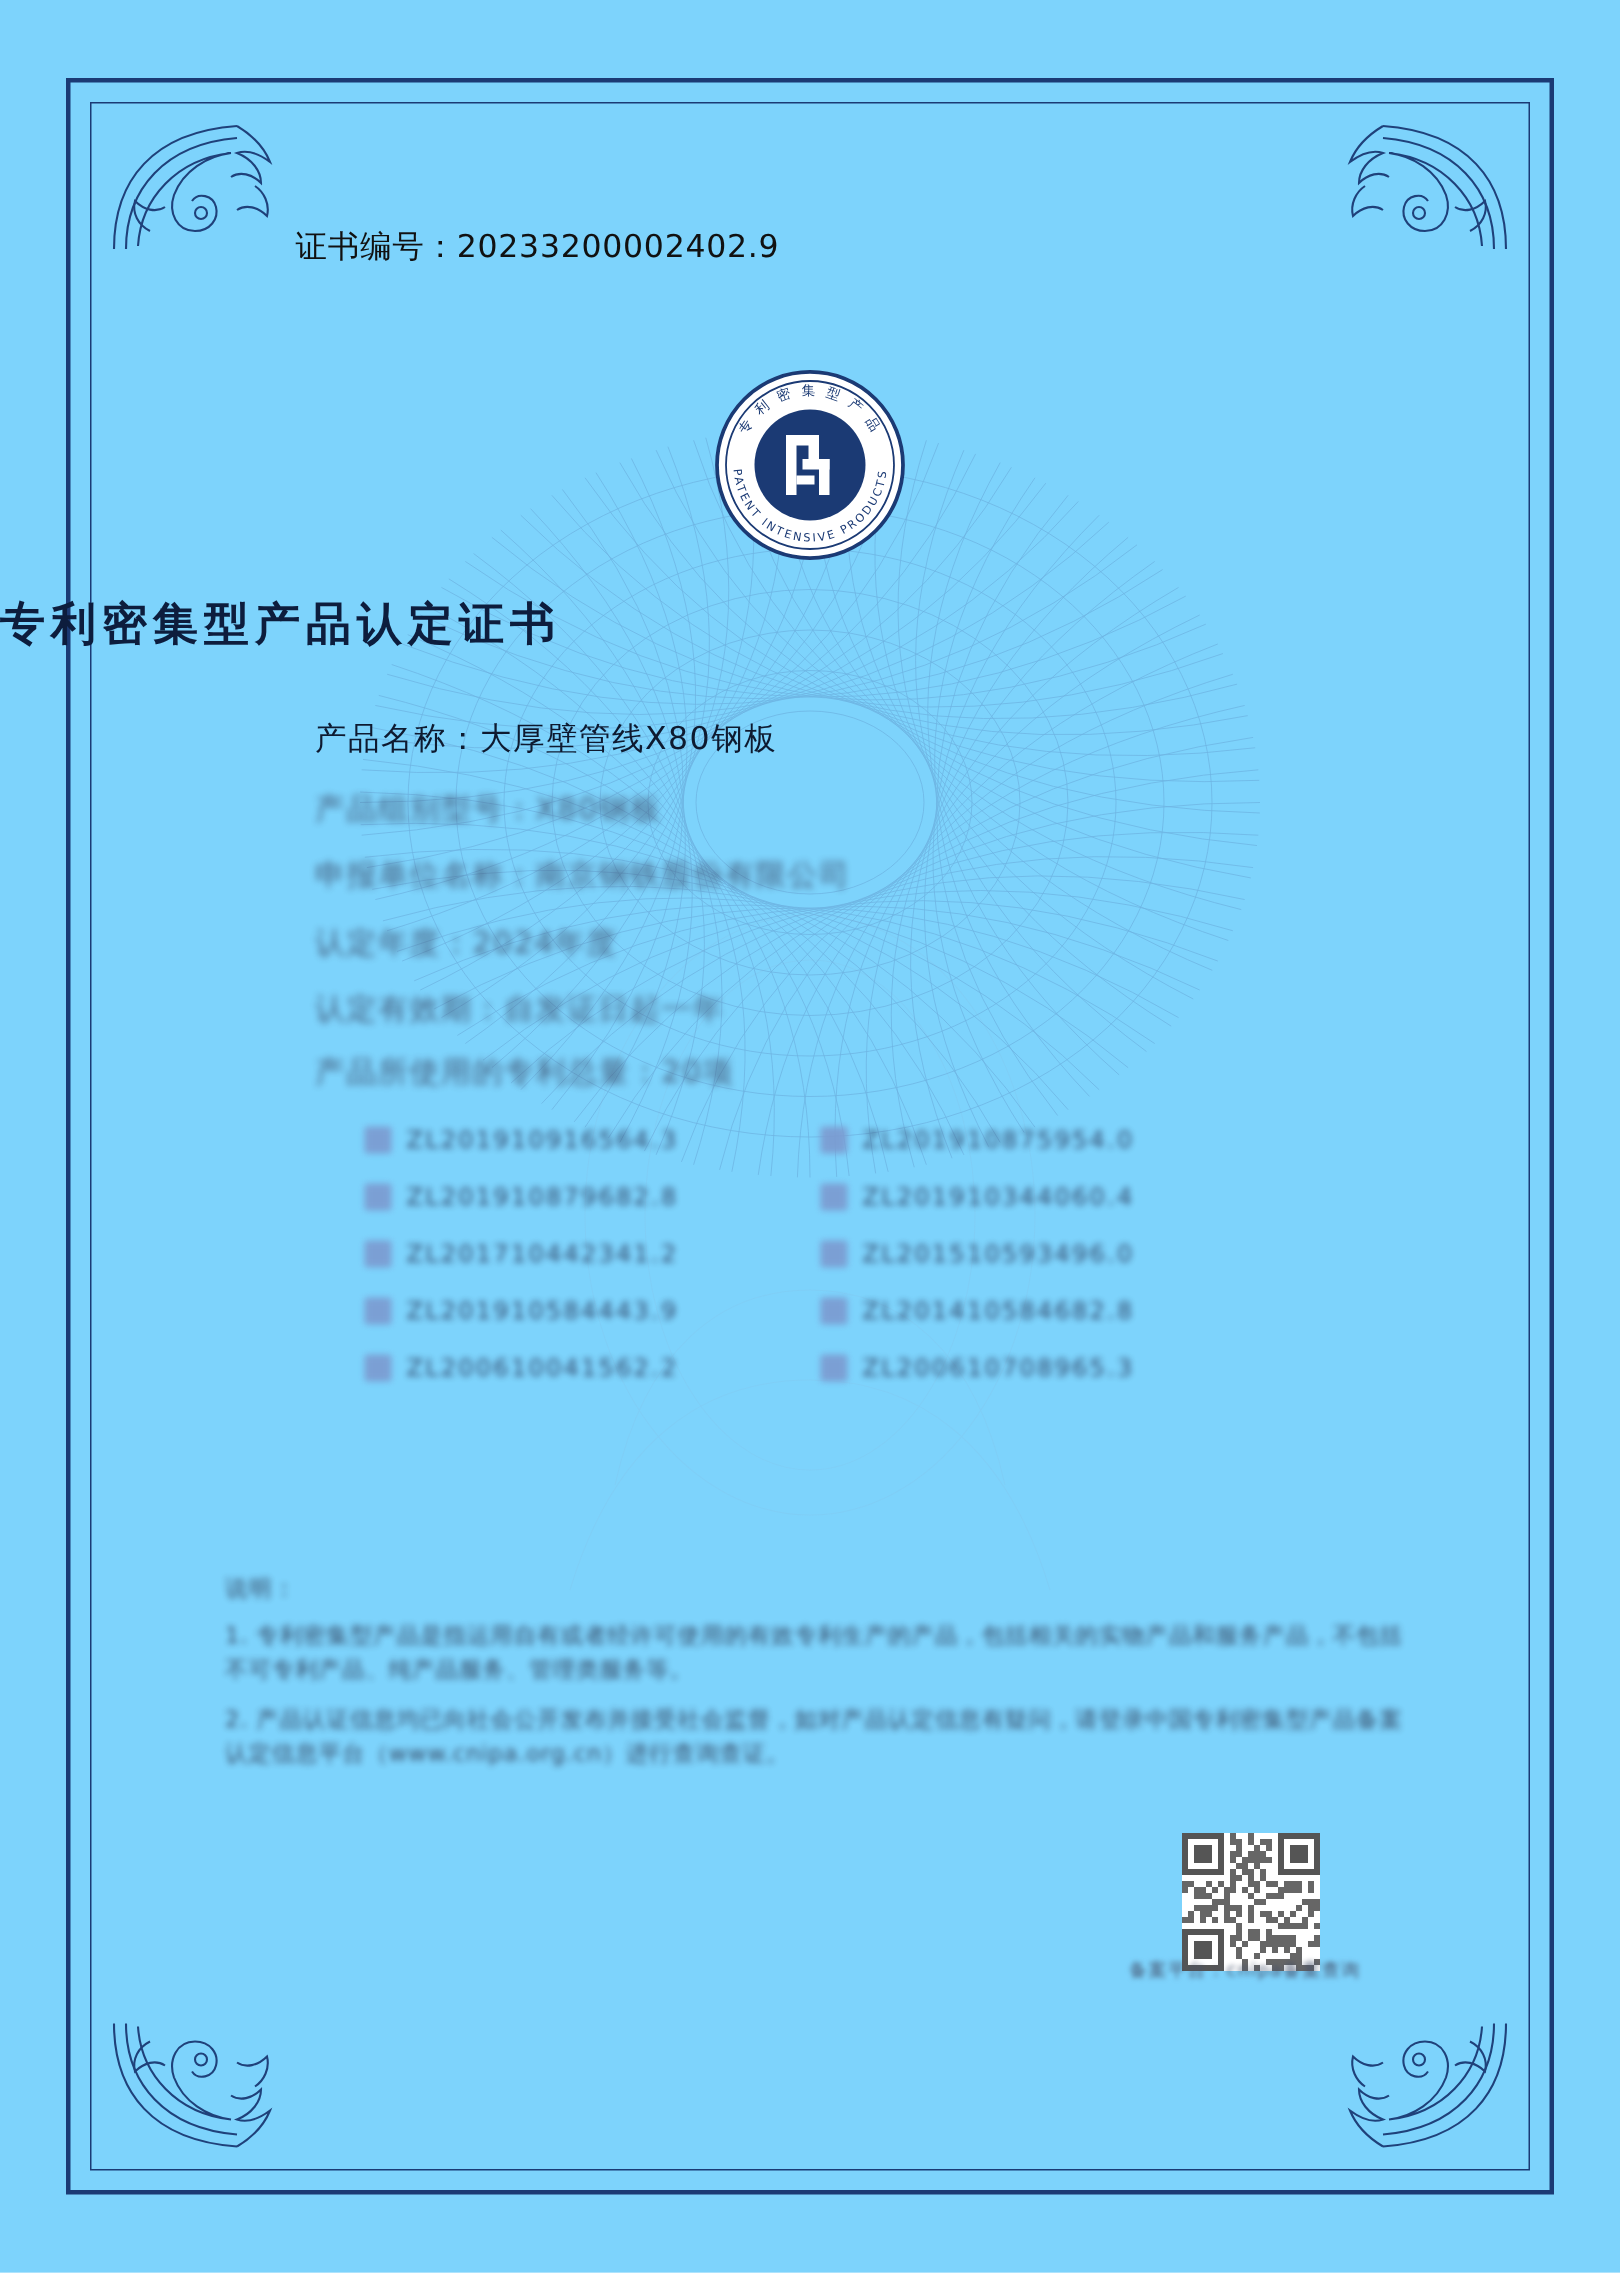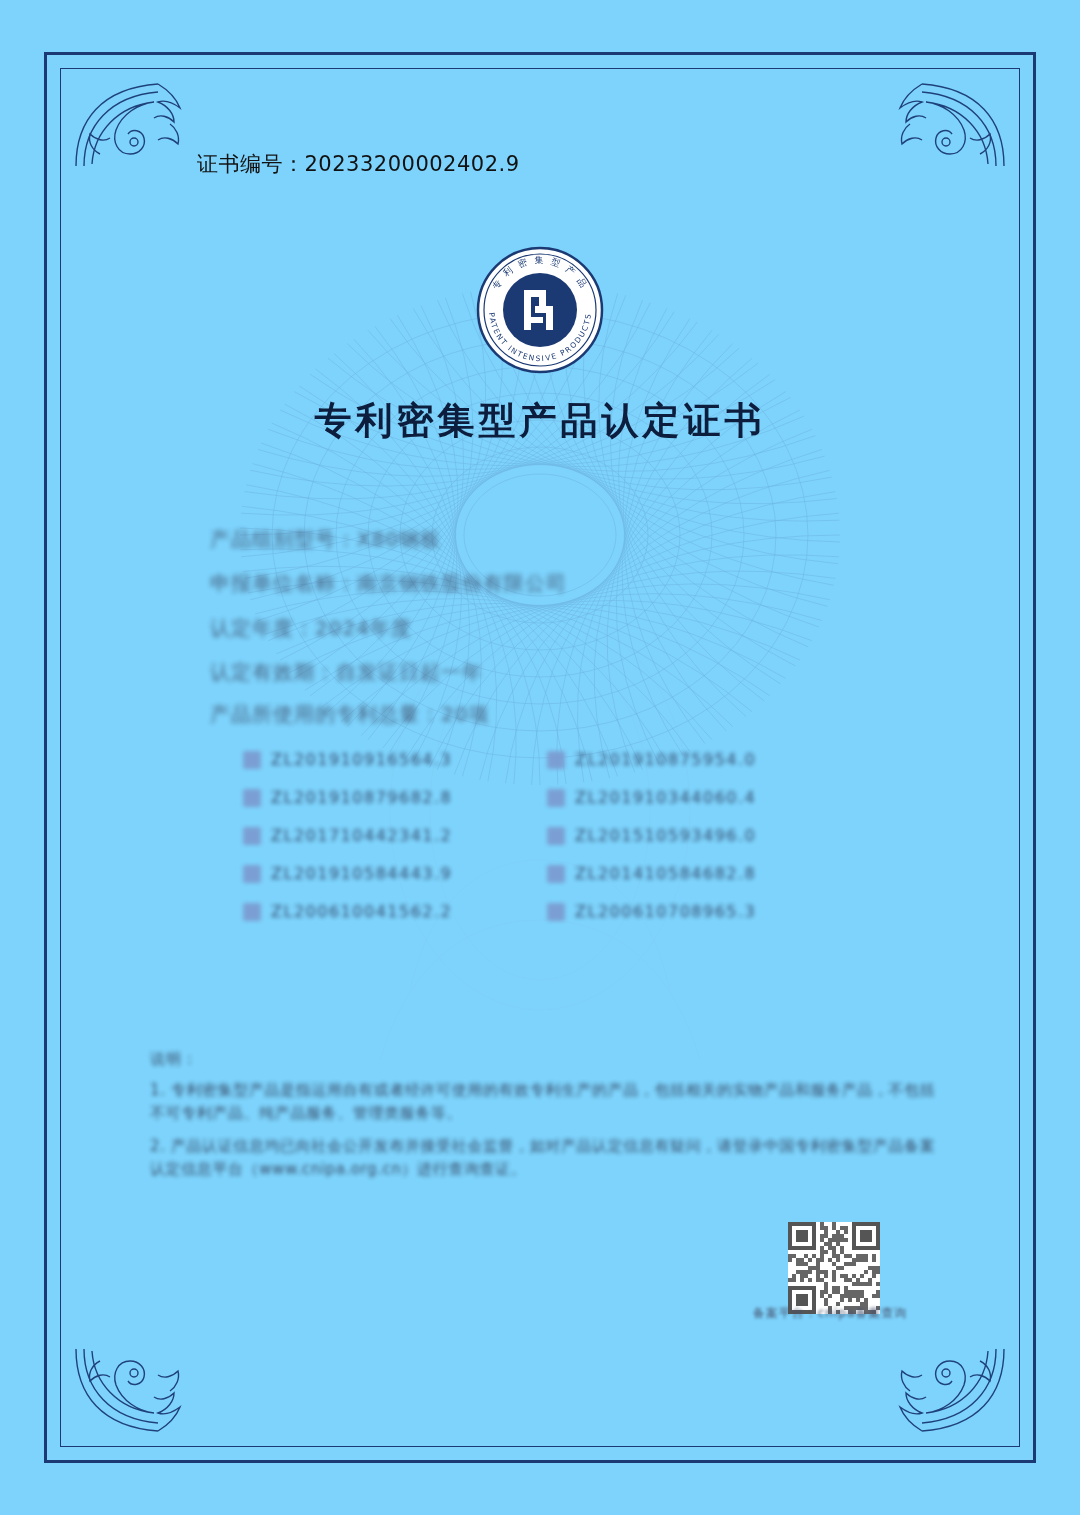--- a/index.html
+++ b/index.html
@@ -48,22 +48,22 @@
     font-size:21px;color:#111;letter-spacing:.5px;
     font-family:"DejaVu Sans","Liberation Sans",sans-serif;
   }
 
   .emblem{
     position:absolute;left:50%;top:245px;transform:translateX(-50%);
     width:130px;height:130px;
   }
 
   .title{
-    position:absolute;left:0;right:0;top:396px;text-align:center;
-    font-size:37px;font-weight:bold;color:#0d1d3d;letter-spacing:4px;
+    position:absolute;left:0;right:0;top:396px;
+    font-size:30px;font-weight:bold;color:#0d1d3d;letter-spacing:4px;
     font-family:"DejaVu Sans","Liberation Sans",sans-serif;
   }
 
   .field{
     position:absolute;left:210px;font-size:20px;color:#13203a;letter-spacing:1px;
   }
   .field.f1{top:478px;font-size:21px;color:#0e1a30;}
   .field.blur{
     color:#3a4a68;
     filter:blur(2.6px);
@@ -281,20 +281,23 @@
           <textPath href="#arcTop" startOffset="50%" text-anchor="middle">专 利 密 集 型 产 品</textPath>
         </text>
         <text font-size="7.5" fill="#1b3a74" letter-spacing="1.6" font-family="'DejaVu Sans',sans-serif">
           <textPath href="#arcBot" startOffset="50%" text-anchor="middle">PATENT INTENSIVE PRODUCTS</textPath>
         </text>
       </svg>
     </div>
 
     <div class="title">专利密集型产品认定证书</div>
 
+    <div class="field f1">
+      <span>产品名称：</span><span>大厚壁管线X80钢板</span>
+    </div>
     <div class="field blur f2">
       <span>产品组别型号：</span><span>X80钢板</span>
     </div>
     <div class="field blur f3">
       <span>申报单位名称：</span><span>南京钢铁股份有限公司</span>
     </div>
     <div class="field blur f4">
       <span>认定年度：</span><span>2024年度</span>
     </div>
     <div class="field blur f5">

